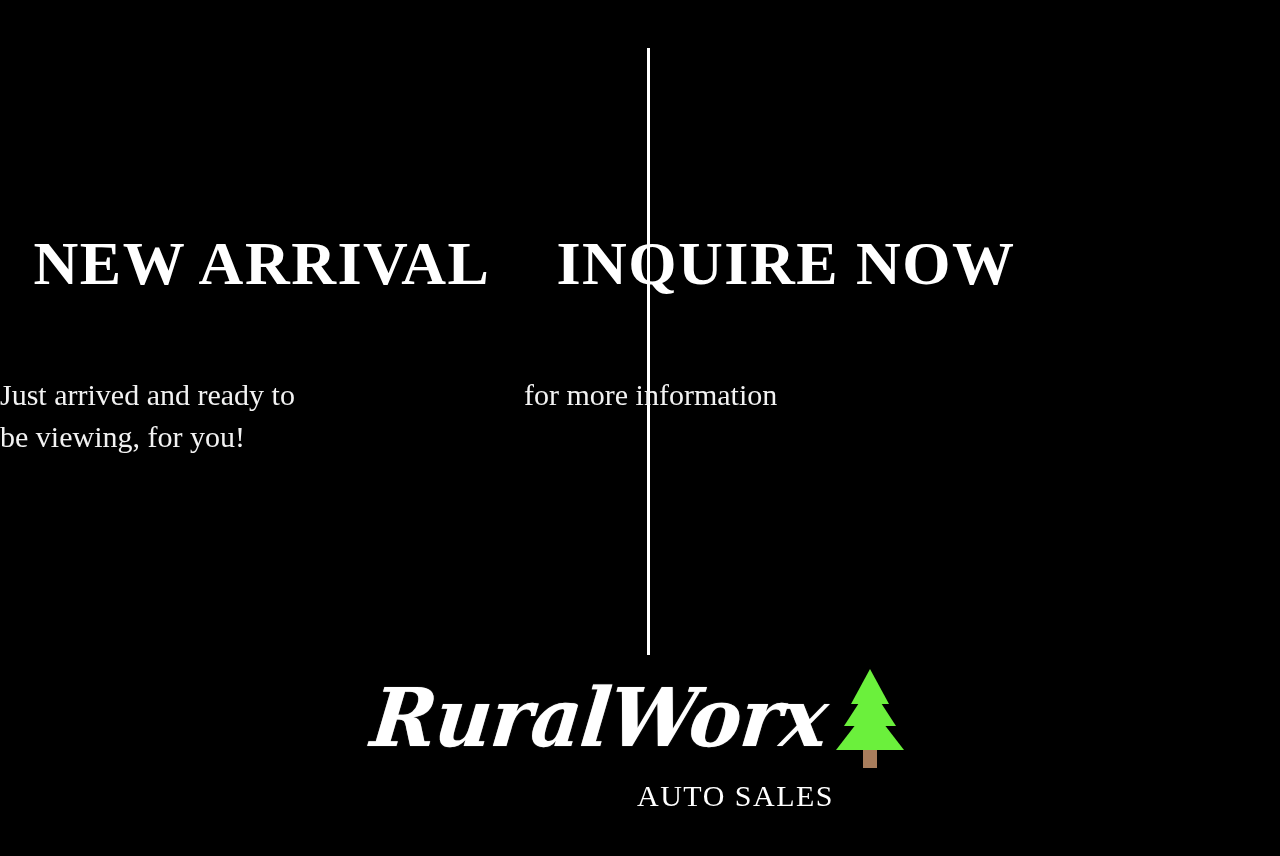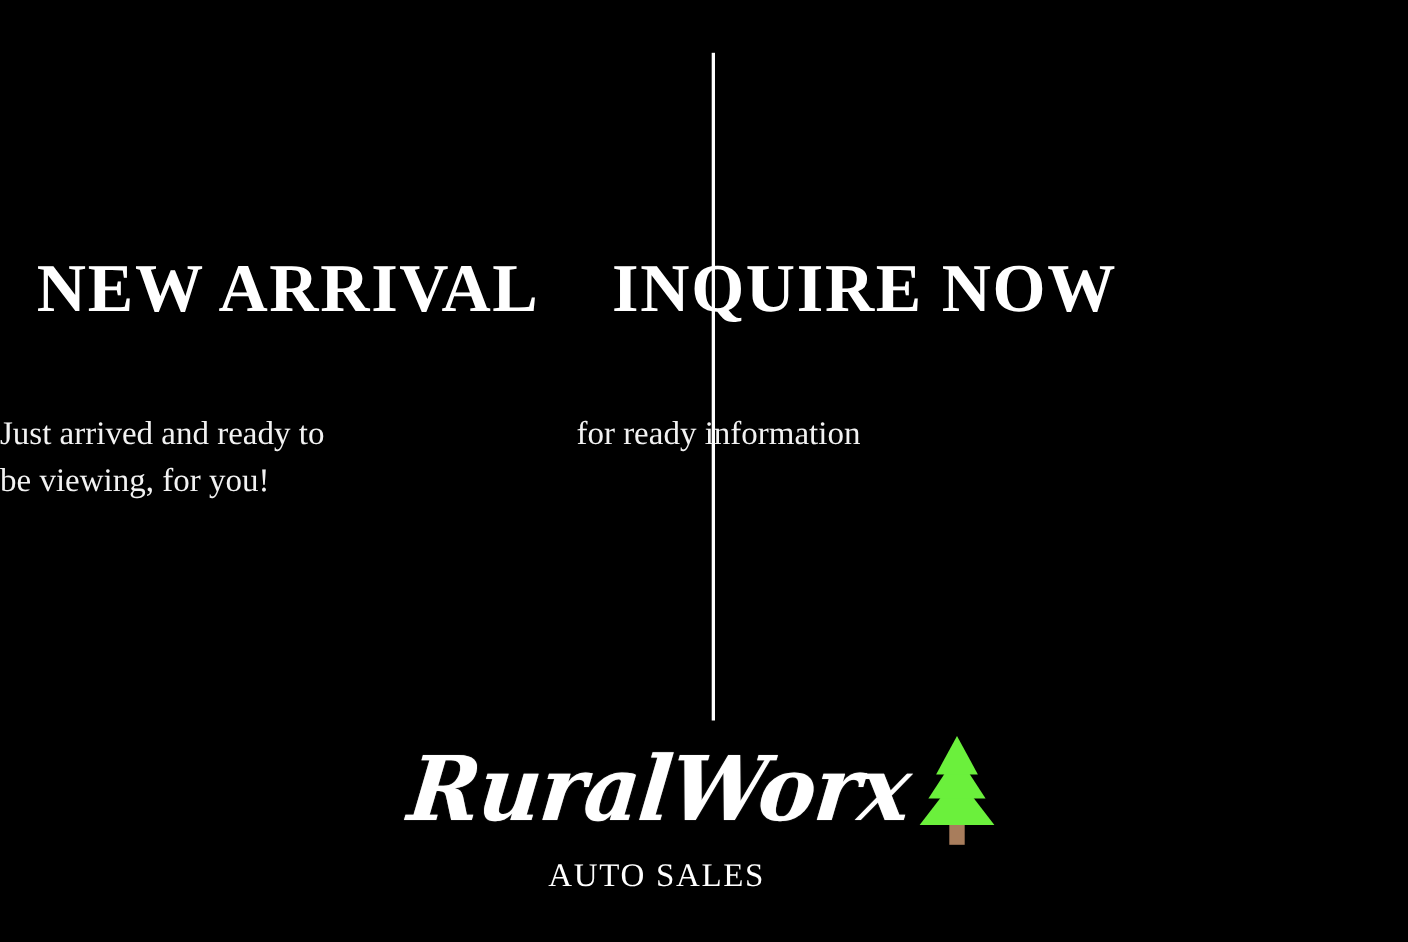--- a/index.html
+++ b/index.html
@@ -125,21 +125,21 @@
 
   .tree-icon {
     display: block;
     width: 76px;
     height: 104px;
     margin-left: 6px;
     flex: 0 0 auto;
   }
 
   .logo-subtitle {
-    text-align: center;
+    text-align: right;
     font-family: "Liberation Serif", "DejaVu Serif", serif;
     font-size: 30px;
     line-height: 36px;
     letter-spacing: 1.5px;
     color: #ffffff;
     white-space: nowrap;
     margin-top: 2px;
     padding-right: 86px;
   }
 </style>
@@ -156,21 +156,21 @@
       <h1 class="panel-heading">NEW ARRIVAL</h1>
       <p class="panel-body">
         <span class="line">Just arrived and ready to</span>
         <span class="line">be viewing, for you!</span>
       </p>
     </section>
 
     <section class="panel">
       <h1 class="panel-heading">INQUIRE NOW</h1>
       <p class="panel-body">
-        <span class="line">for ready information</span>
+        <span class="line">for more information</span>
       </p>
     </section>
 
   </div>
 
   <footer class="footer">
     <div class="logo-lockup">
 
       <div class="logo-row">
         <span class="logo-wordmark">RuralWorx</span>

